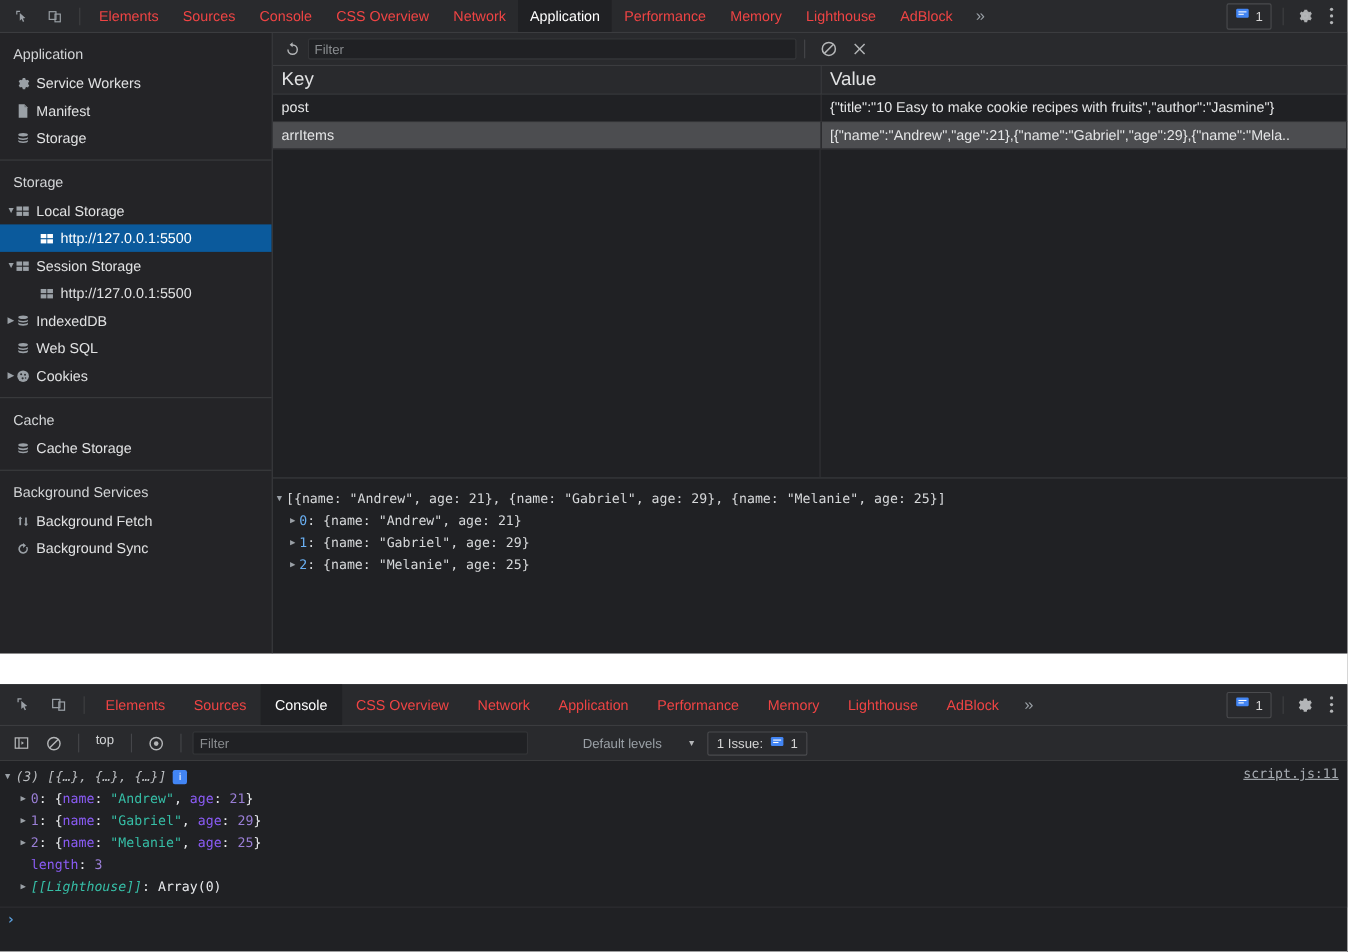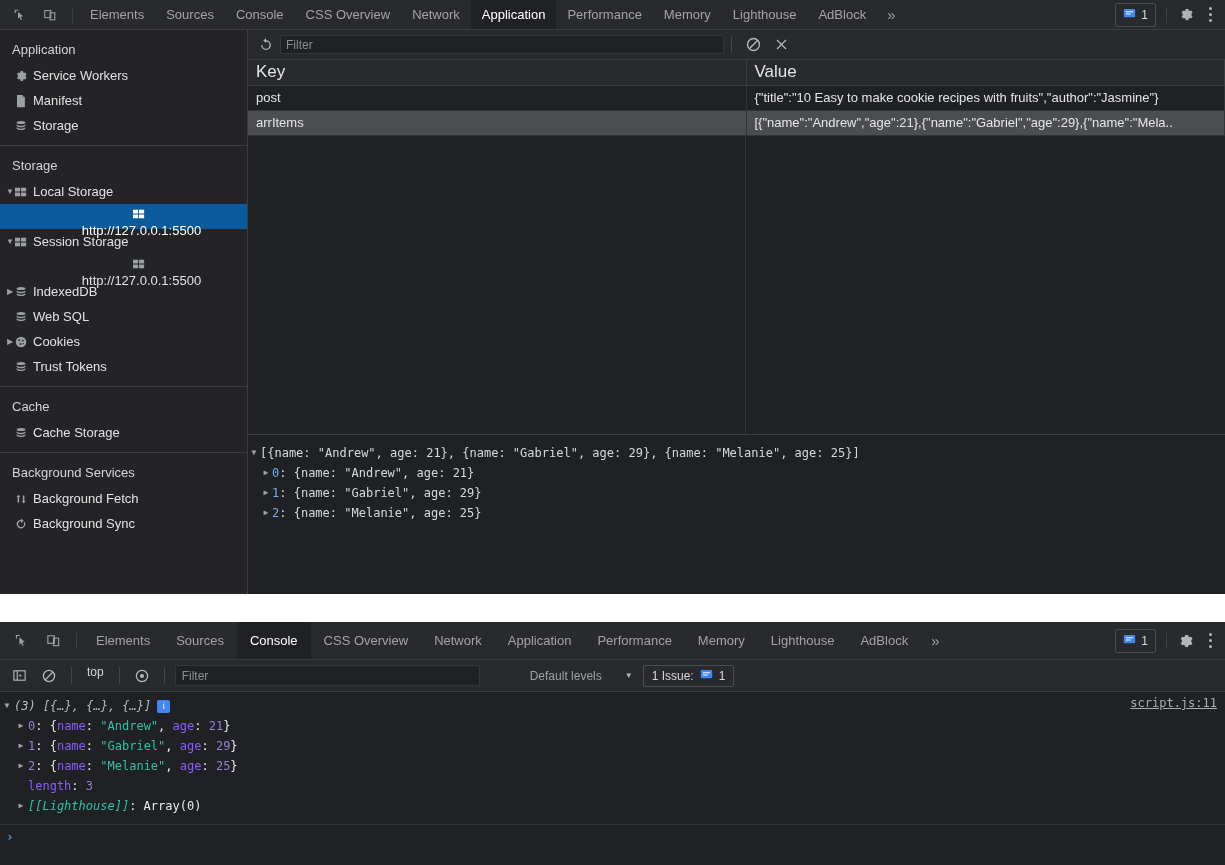--- a/index.html
+++ b/index.html
@@ -19,21 +19,21 @@
   }
   .tb-icons { display:flex; align-items:center; padding:0 2px 0 6px; gap:2px; }
   .tb-icon {
     width:28px; height:28px; display:flex; align-items:center; justify-content:center;
     color:#9aa0a6;
   }
   .tb-sep { width:1px; align-self:center; height:16px; background:#3f4042; margin:0 6px; }
   .tabs { display:flex; align-items:stretch; }
   .tab {
     display:flex; align-items:center; padding:0 11px;
-    font-size:13px; color:#a3a3a3; white-space:nowrap; line-height:1;
+    font-size:13px; color:#ef4444; white-space:nowrap; line-height:1;
   }
   .tab.active { color:#ffffff; background:#202124; }
   .tab-more { display:flex; align-items:center; padding:0 10px; color:#9aa0a6; font-size:15px; }
   .tb-right { margin-left:auto; display:flex; align-items:center; padding-right:4px; }
   .issue-chip {
     display:flex; align-items:center; gap:5px;
     border:1px solid #4a4b4e; border-radius:2px;
     padding:2px 7px; margin-right:4px;
   }
   .issue-chip .cnt { font-size:12px; color:#d6d6d6; }
@@ -51,21 +51,21 @@
   }
   .sb-section-title {
     font-size:13px; color:#d2d4d6; padding:12px 0 6px 12px;
   }
   .sb-divider { height:1px; background:#3b3c3f; margin:7px 0 0 0; }
   .sb-item {
     display:flex; align-items:center; height:25px;
     font-size:13px; color:#e0e1e2; padding-left:22px; position:relative;
   }
   .sb-item.lvl1 { padding-left:14px; }
-  .sb-item.lvl2 { padding-left:36px;flex-direction:column; }
+  .sb-item.lvl2 { padding-left:36px; }
   .sb-item.selected { background:#0b5a9c; color:#ffffff; }
   .sb-ico { width:19px; display:inline-flex; align-items:center; justify-content:flex-start; flex:0 0 19px; }
   .arrow {
     position:absolute; left:4px; top:0; height:25px; width:12px;
     display:flex; align-items:center; justify-content:center; color:#9aa0a6; font-size:8px;
   }
 
   
   .main { flex:1; display:flex; flex-direction:column; min-width:0; background:#202124; }
 
@@ -348,30 +348,20 @@
               <circle cx="8" cy="8" r="6" fill="#9aa0a6"></circle>
               <circle cx="6" cy="6" r="1.1" fill="#2b2c2f"></circle>
               <circle cx="10" cy="6.5" r="1" fill="#2b2c2f"></circle>
               <circle cx="7.5" cy="10.2" r="1.1" fill="#2b2c2f"></circle>
               <circle cx="10.6" cy="9.9" r="0.8" fill="#2b2c2f"></circle>
             </svg>
         </span>
         <span>Cookies</span>
       </div>
 
-      <div class="sb-item lvl1">
-        <span class="sb-ico">
-          <svg width="14" height="14" viewBox="0 0 16 16">
-              <ellipse cx="8" cy="4" rx="5" ry="1.8" fill="#9aa0a6"></ellipse>
-              <path d="M3 6v1.6c0 1 2.2 1.8 5 1.8s5-.8 5-1.8V6c0 1-2.2 1.8-5 1.8S3 7 3 6z" fill="#9aa0a6"></path>
-              <path d="M3 9.2v1.6c0 1 2.2 1.8 5 1.8s5-.8 5-1.8V9.2c0 1-2.2 1.8-5 1.8s-5-.8-5-1.8z" fill="#9aa0a6"></path>
-            </svg>
-        </span>
-        <span>Trust Tokens</span>
-      </div>
 
       <div class="sb-divider"></div>
 
       <div class="sb-section-title">Cache</div>
       <div class="sb-item lvl1">
         <span class="sb-ico">
           <svg width="14" height="14" viewBox="0 0 16 16">
               <ellipse cx="8" cy="4" rx="5" ry="1.8" fill="#9aa0a6"></ellipse>
               <path d="M3 6v1.6c0 1 2.2 1.8 5 1.8s5-.8 5-1.8V6c0 1-2.2 1.8-5 1.8S3 7 3 6z" fill="#9aa0a6"></path>
               <path d="M3 9.2v1.6c0 1 2.2 1.8 5 1.8s5-.8 5-1.8V9.2c0 1-2.2 1.8-5 1.8s-5-.8-5-1.8z" fill="#9aa0a6"></path>

